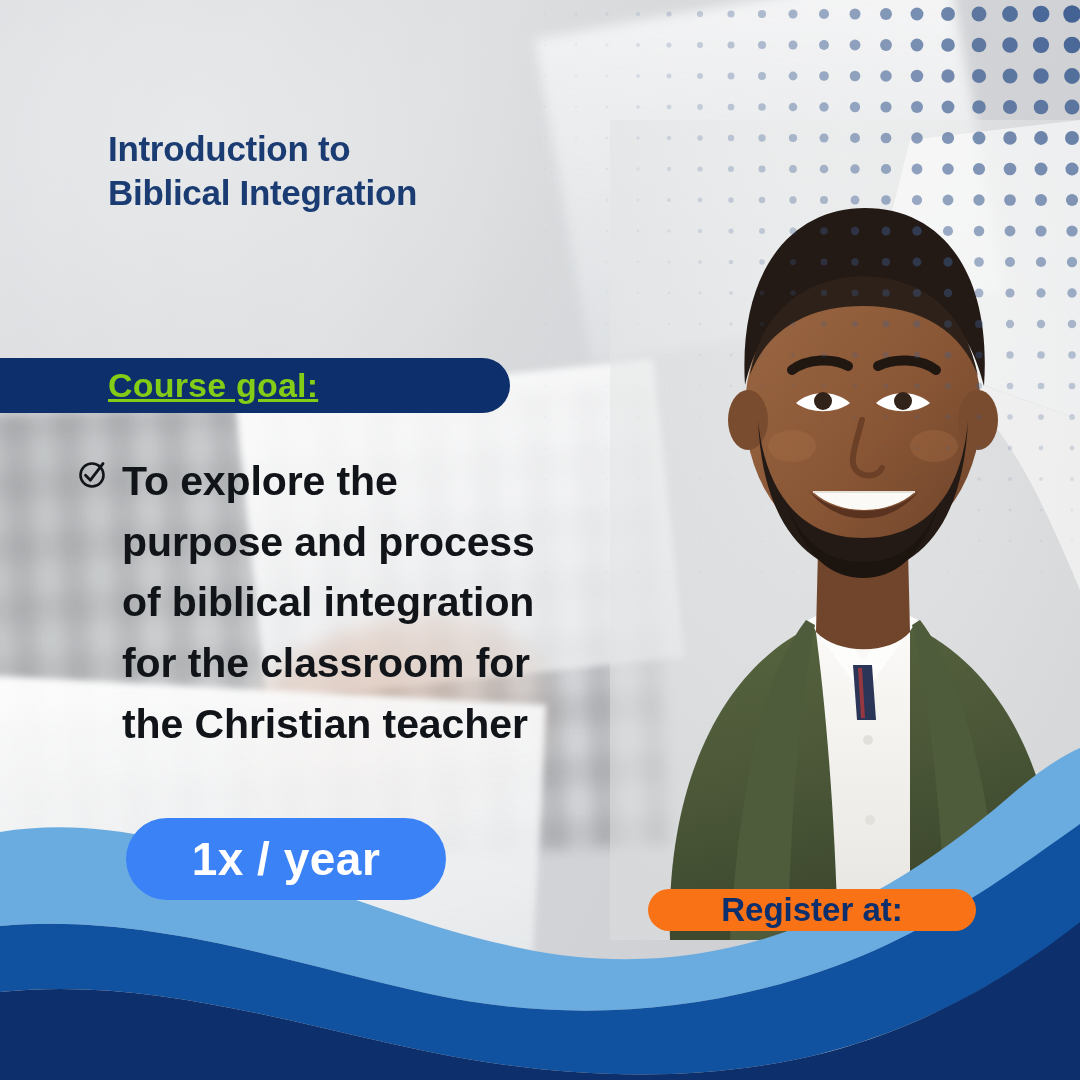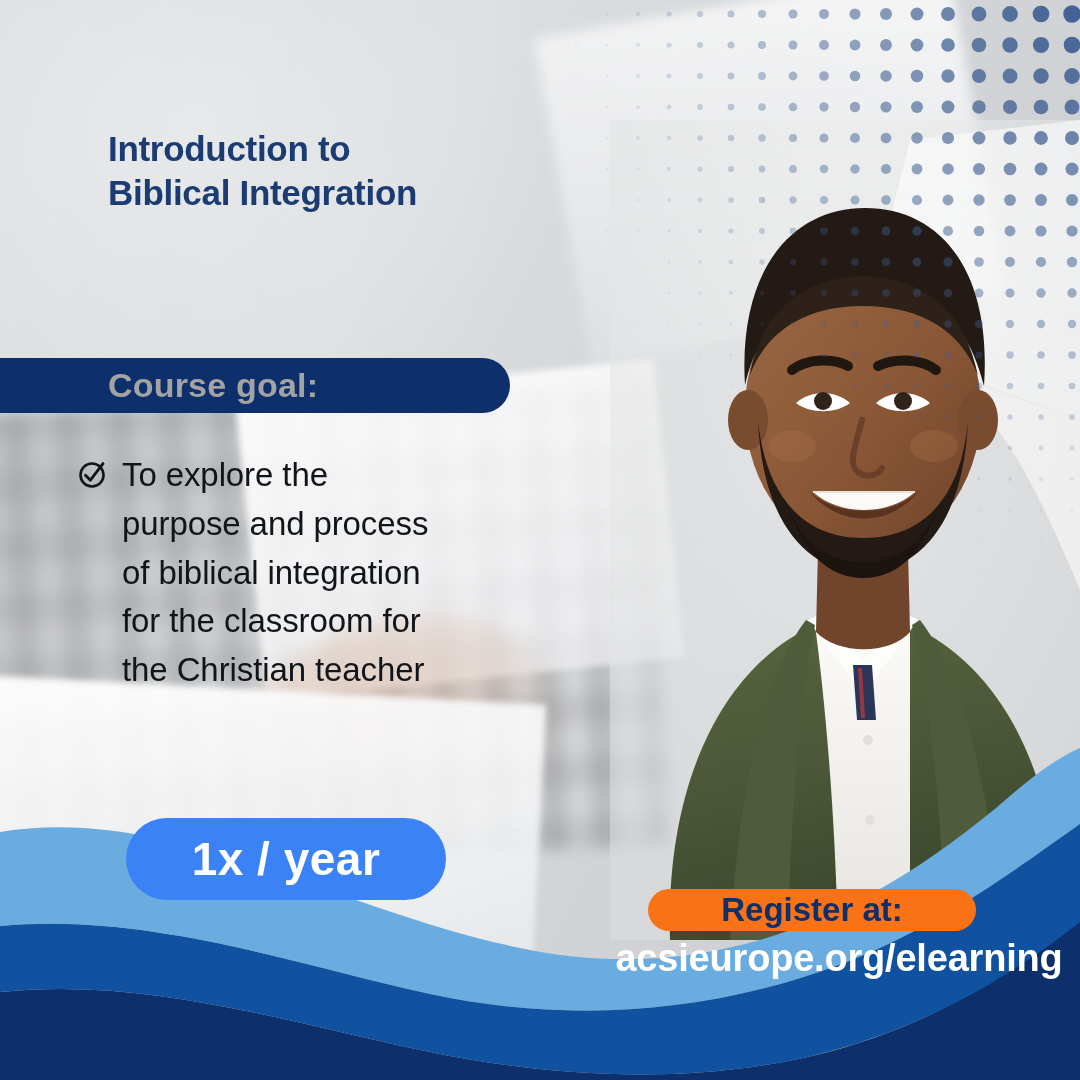--- a/index.html
+++ b/index.html
@@ -98,42 +98,43 @@
     left: -40px; top: 358px;
     width: 550px; height: 55px;
     background: #0d2f6b;
     border-radius: 0 30px 30px 0;
     display: flex;
     align-items: center;
     box-sizing: border-box;
     padding-left: 148px;
   }
   .goal-badge-text {
-    color: #a3a3a3;
+    color: #84cc16;
     font-size: 34px;
     font-weight: bold;
     letter-spacing: .2px;
+    text-decoration: underline;
   }
 
   .bullet-row {
     position: absolute;
     left: 78px; top: 451px;
     width: 470px;
     display: flex;
     align-items: flex-start;
     gap: 14px;
   }
   .bullet-mark {
     flex: 0 0 auto;
     margin-top: 8px;
   }
   .bullet-text {
     color: #111418;
-    font-size: 33px;
-    font-weight: normal;
+    font-size: 41px;
+    font-weight: bold;
     line-height: 1.48;
     letter-spacing: -0.1px;
     white-space: pre-line;
   }
 
   .freq-pill {
     position: absolute;
     left: 126px; top: 818px;
     width: 320px; height: 82px;
     background: #3b82f6;
@@ -643,15 +644,14 @@
              L1080 340 L0 340 Z" fill="#0d2f6b"></path>
   </svg>
 
   <div class="freq-pill">
     <span class="freq-pill-text">1x / year</span>
   </div>
 
   <div class="register-pill">
     <span class="register-pill-text">Register at:</span>
   </div>
-  <div class="register-url">acsieurope.org/elearning</div>
 
 </div>
 
 </body></html>

